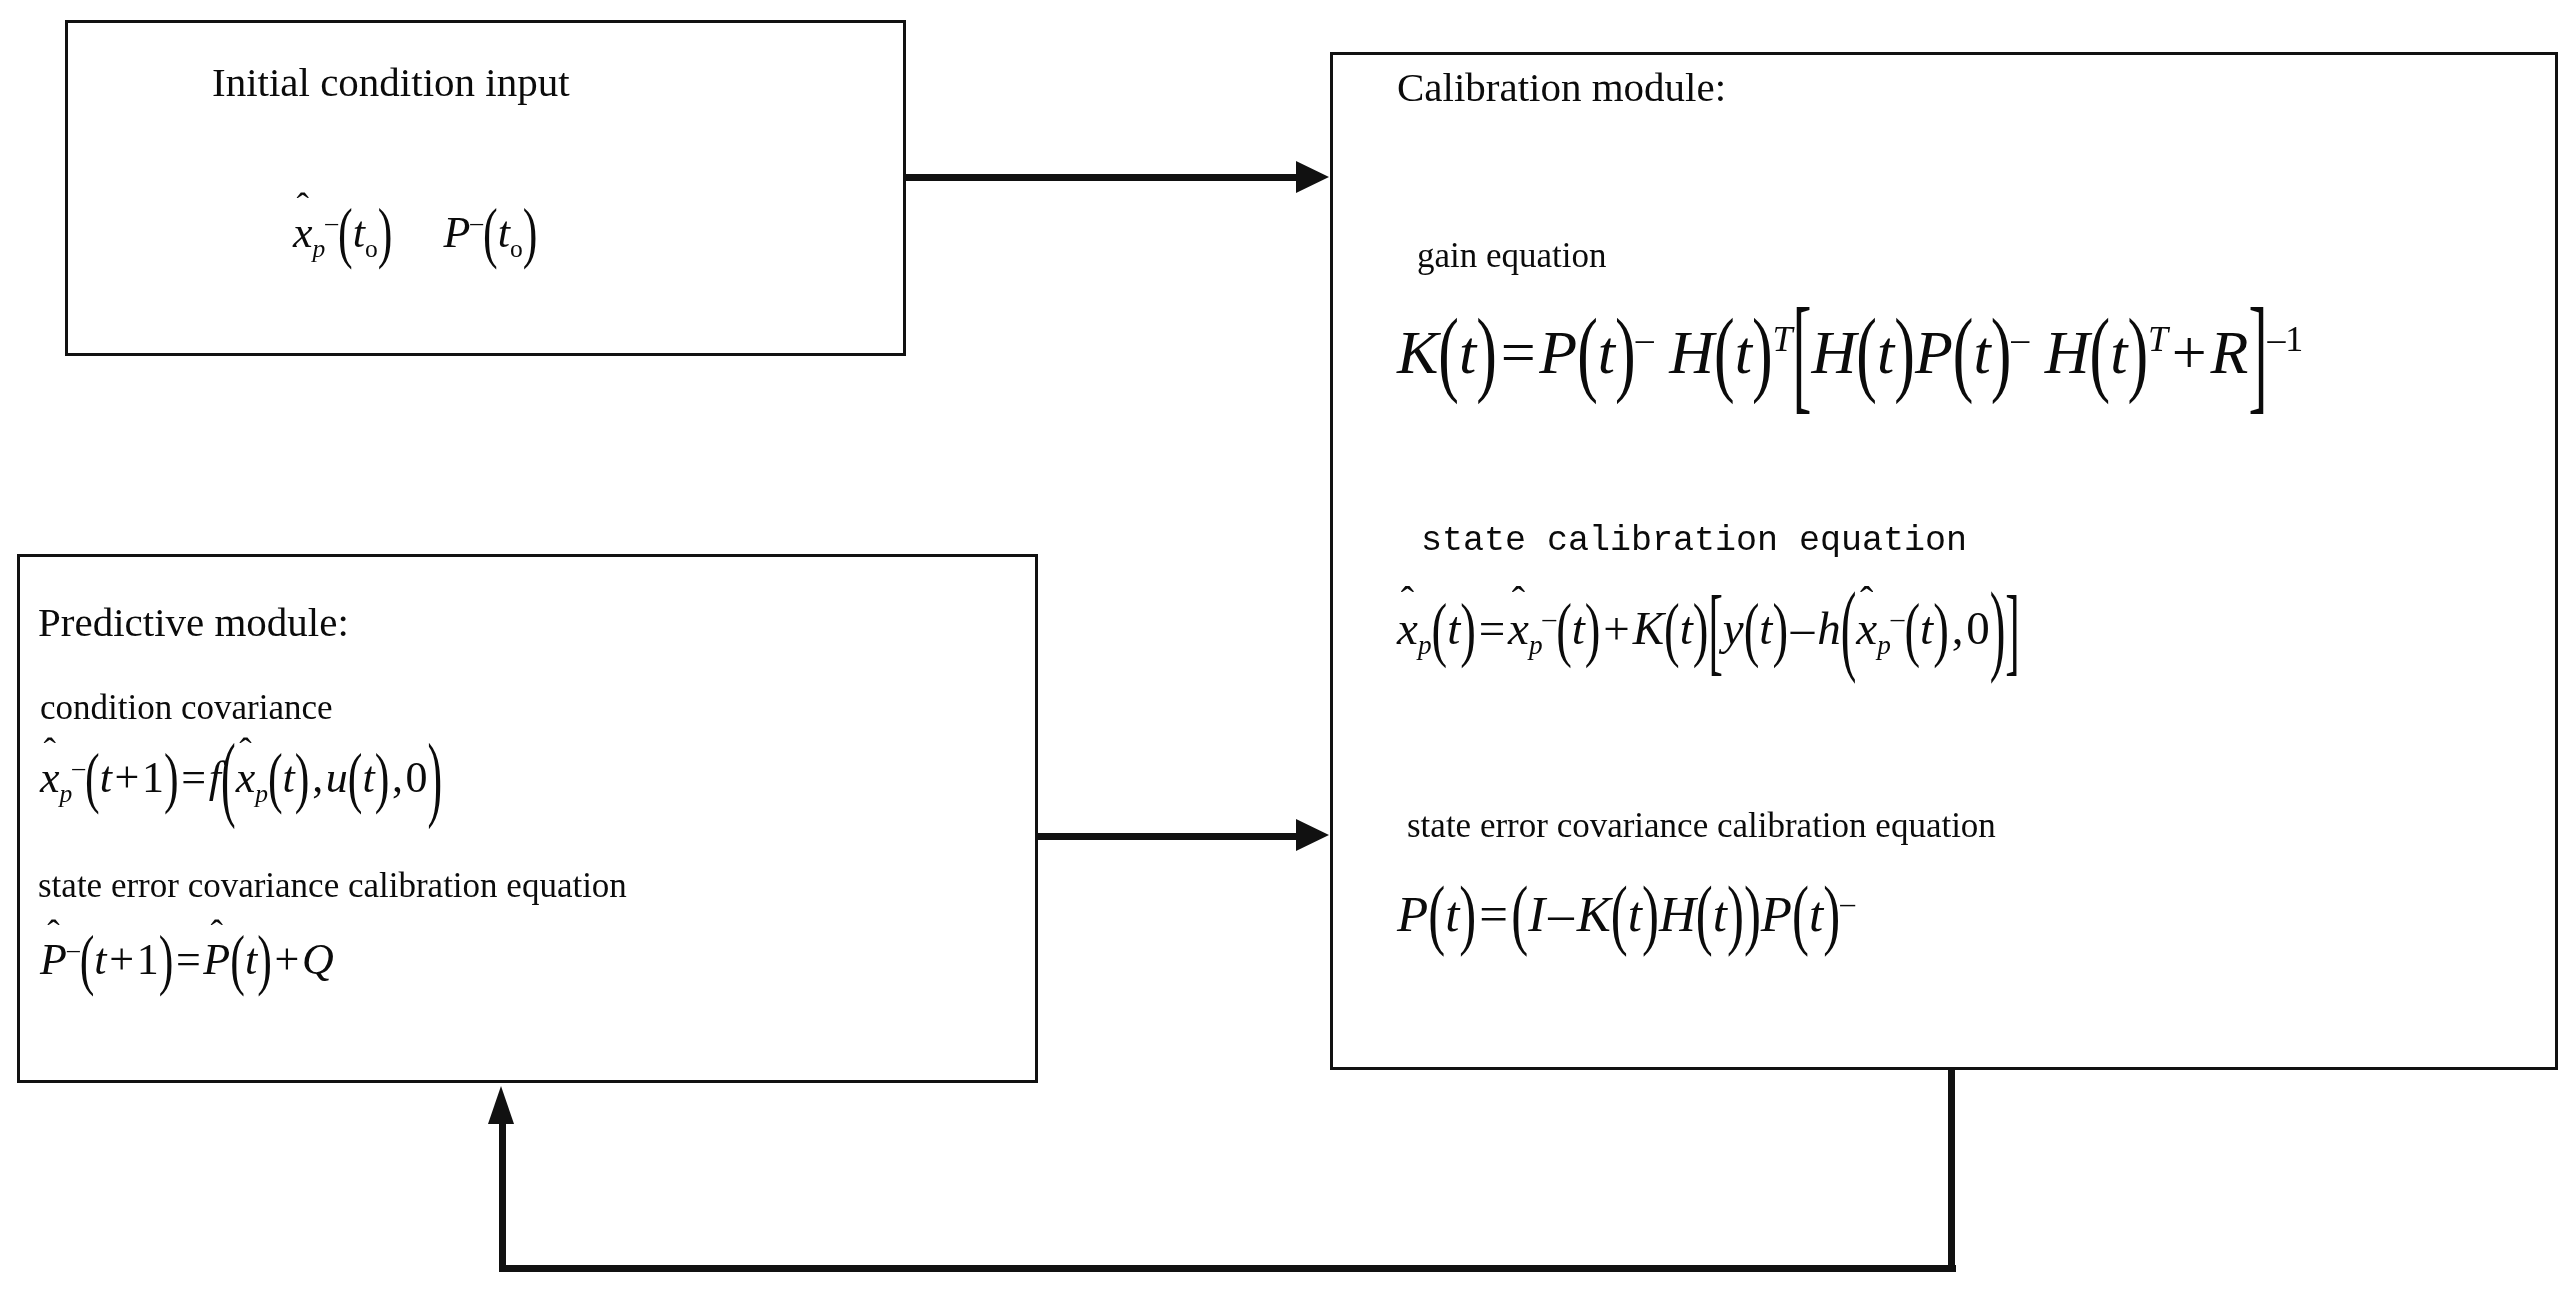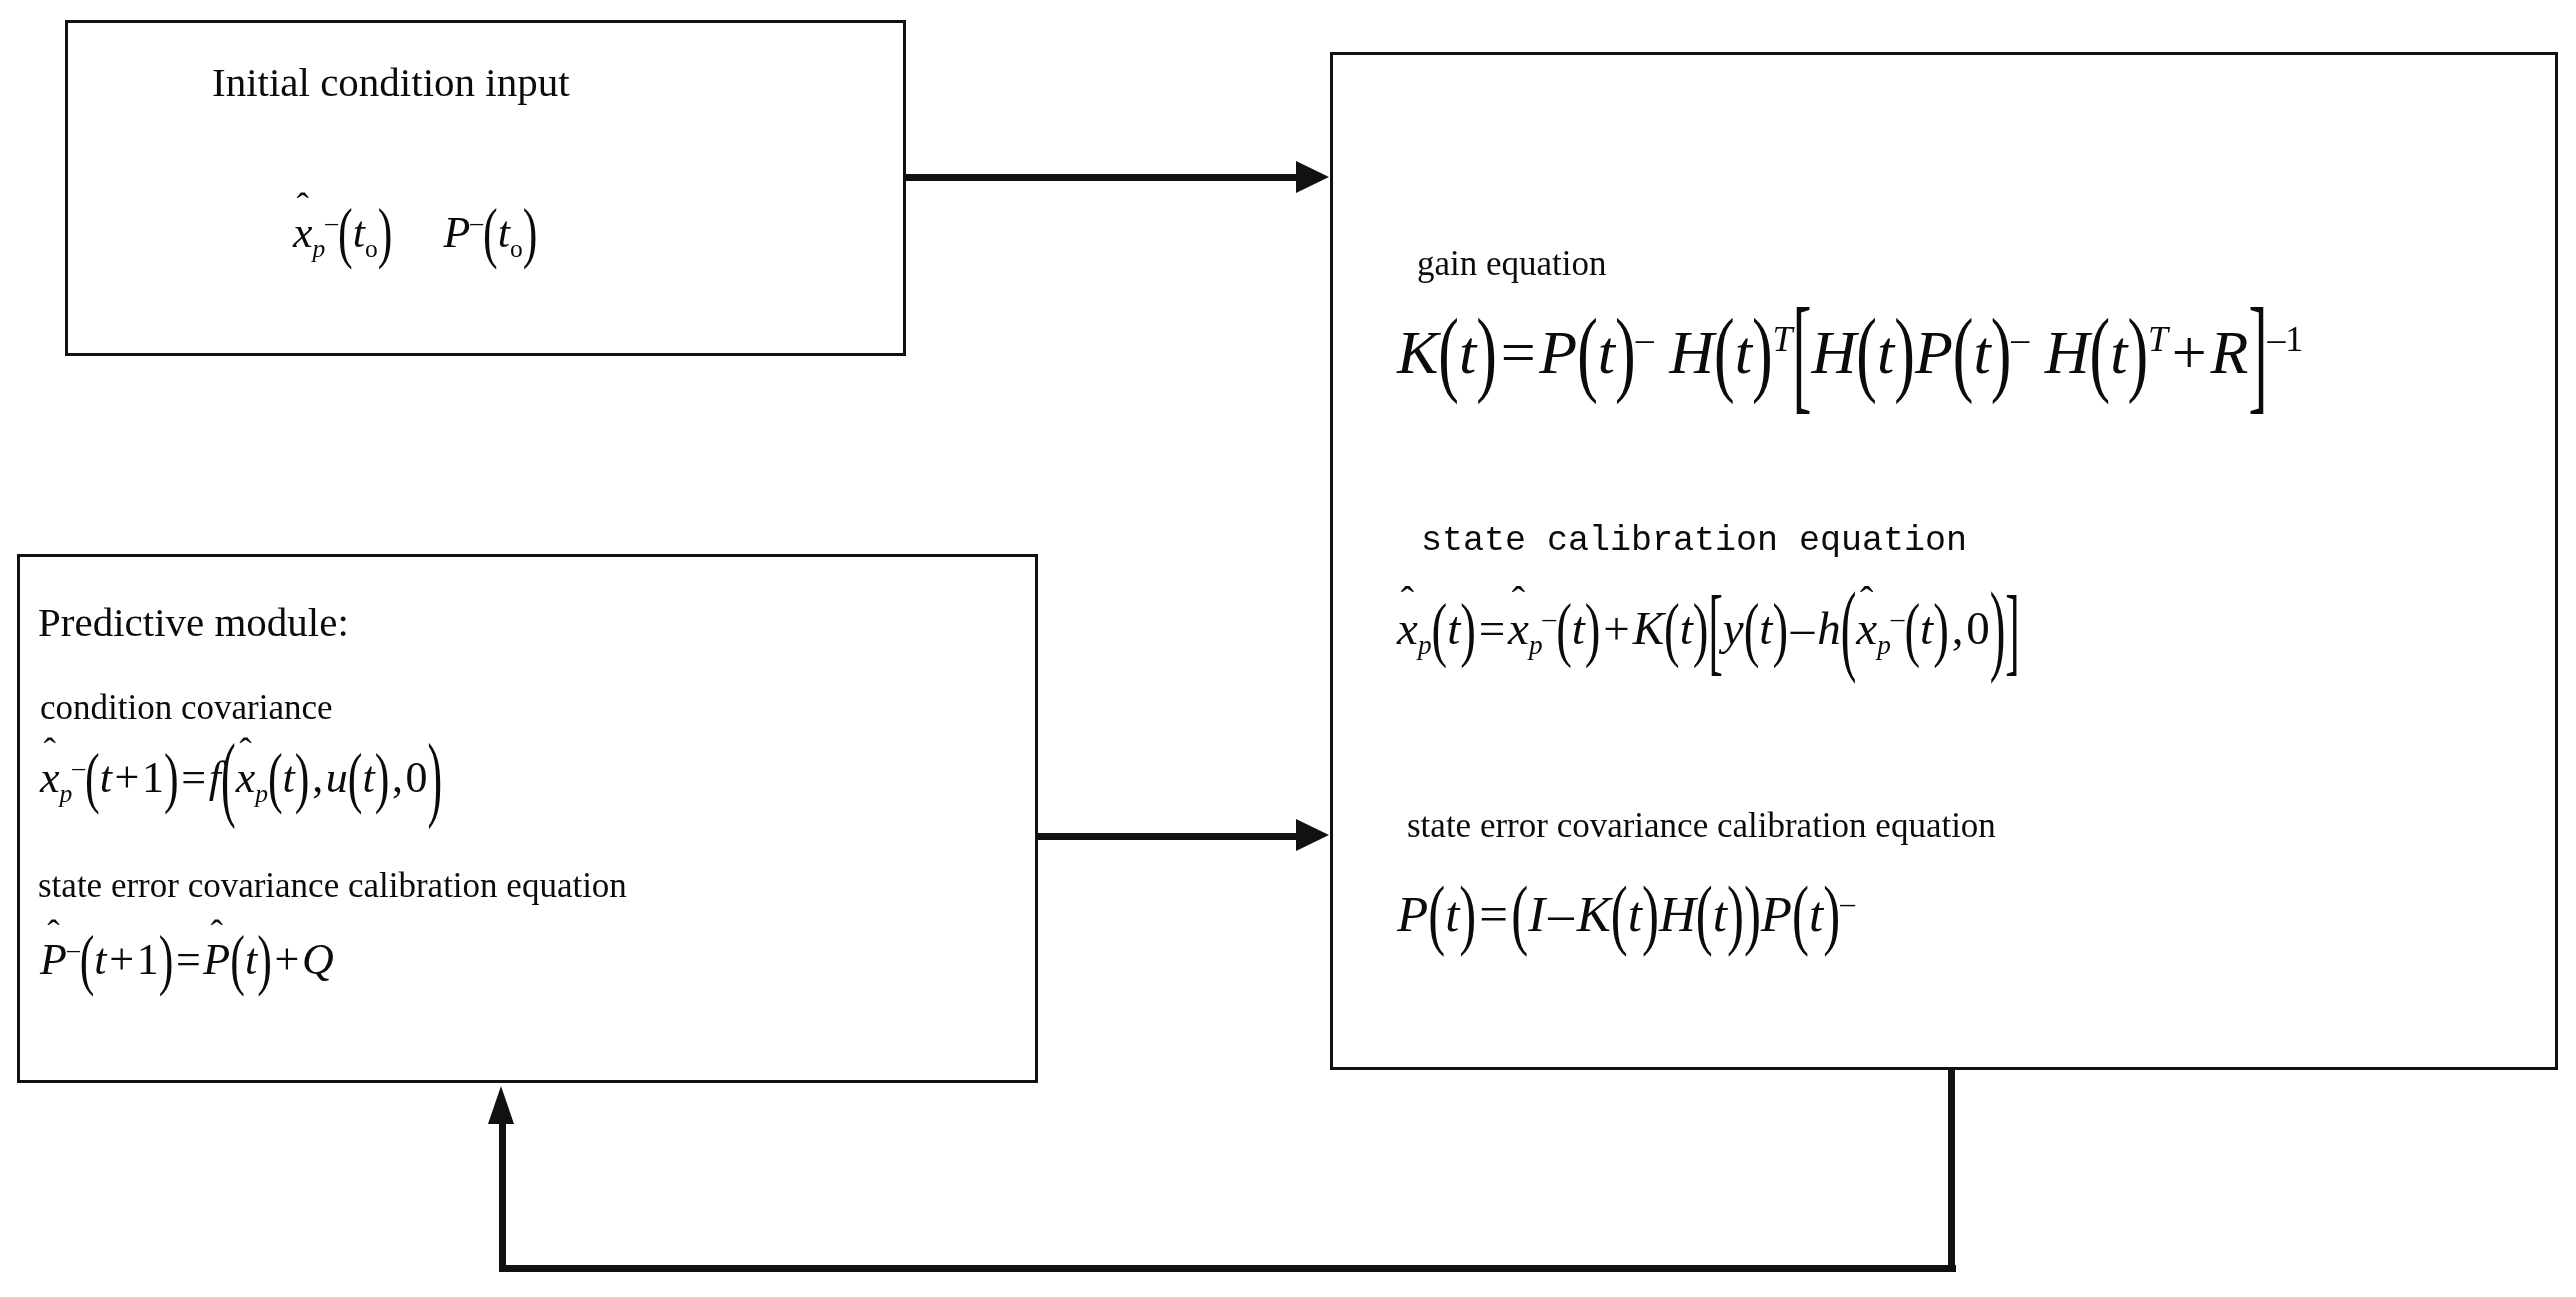--- a/index.html
+++ b/index.html
@@ -136,22 +136,23 @@
   <div class="box" id="box-initial"></div>
 
   <div class="title" style="left:212px; top:60px;">Initial condition input</div>
 
   <div class="eq" style="left:293px; top:207px; font-size:44px;">
     <span class="hatwrap"><span class="hat">ˆ</span><span class="mi">x</span></span><span class="sub">p</span><span class="sup">–</span><span class="pbig">(</span><span class="mi">t</span><span class="subup">o</span><span class="pbig">)</span><span style="display:inline-block;width:51px;"></span><span class="mi">P</span><span class="sup">–</span><span class="pbig">(</span><span class="mi">t</span><span class="subup">o</span><span class="pbig">)</span>
   </div>
 
   <div class="box" id="box-calibration"></div>
 
+  <div class="title" style="left:1397px; top:65px;">Calibration module:</div>
 
-  <div class="sublabel" style="left:1417px; top:237px;margin-top:8px;">gain equation</div>
+  <div class="sublabel" style="left:1417px; top:237px;">gain equation</div>
 
   <div class="eq" style="left:1397px; top:317px; font-size:62px;">
     <span class="mi">K</span><span class="pbig">(</span><span class="mi">t</span><span class="pbig">)</span><span class="op">=</span><span class="mi">P</span><span class="pbig">(</span><span class="mi">t</span><span class="pbig">)</span><span class="sup">–</span> <span class="mi">H</span><span class="pbig">(</span><span class="mi">t</span><span class="pbig">)</span><span class="supi">T</span><span class="brk">[</span><span class="mi">H</span><span class="pbig">(</span><span class="mi">t</span><span class="pbig">)</span><span class="mi">P</span><span class="pbig">(</span><span class="mi">t</span><span class="pbig">)</span><span class="sup">–</span> <span class="mi">H</span><span class="pbig">(</span><span class="mi">t</span><span class="pbig">)</span><span class="supi">T</span><span class="op">+</span><span class="mi">R</span><span class="brk">]</span><span class="sup">–1</span>
   </div>
 
   <div class="sublabel" style="left:1421px; top:522px;font-family:Liberation Mono, monospace;">state calibration equation</div>
 
   <div class="eq" style="left:1397px; top:601px; font-size:47px;">
     <span class="hatwrap"><span class="hat">ˆ</span><span class="mi">x</span></span><span class="sub">p</span><span class="pbig">(</span><span class="mi">t</span><span class="pbig">)</span><span class="op">=</span><span class="hatwrap"><span class="hat">ˆ</span><span class="mi">x</span></span><span class="sub">p</span><span class="sup">–</span><span class="pbig">(</span><span class="mi">t</span><span class="pbig">)</span><span class="op">+</span><span class="mi">K</span><span class="pbig">(</span><span class="mi">t</span><span class="pbig">)</span><span class="brk">[</span><span class="mi">y</span><span class="pbig">(</span><span class="mi">t</span><span class="pbig">)</span><span class="op">–</span><span class="mi">h</span><span class="pbig2">(</span><span class="hatwrap"><span class="hat">ˆ</span><span class="mi">x</span></span><span class="sub">p</span><span class="sup">–</span><span class="pbig">(</span><span class="mi">t</span><span class="pbig">)</span><span class="op">,</span><span class="mup">0</span><span class="pbig2">)</span><span class="brk">]</span>
   </div>

